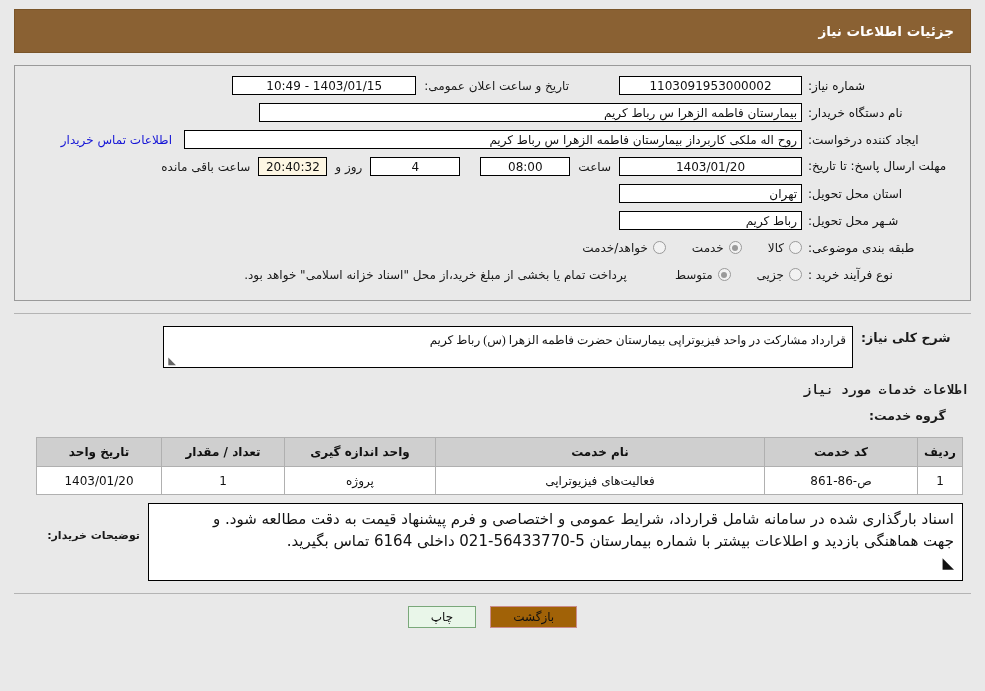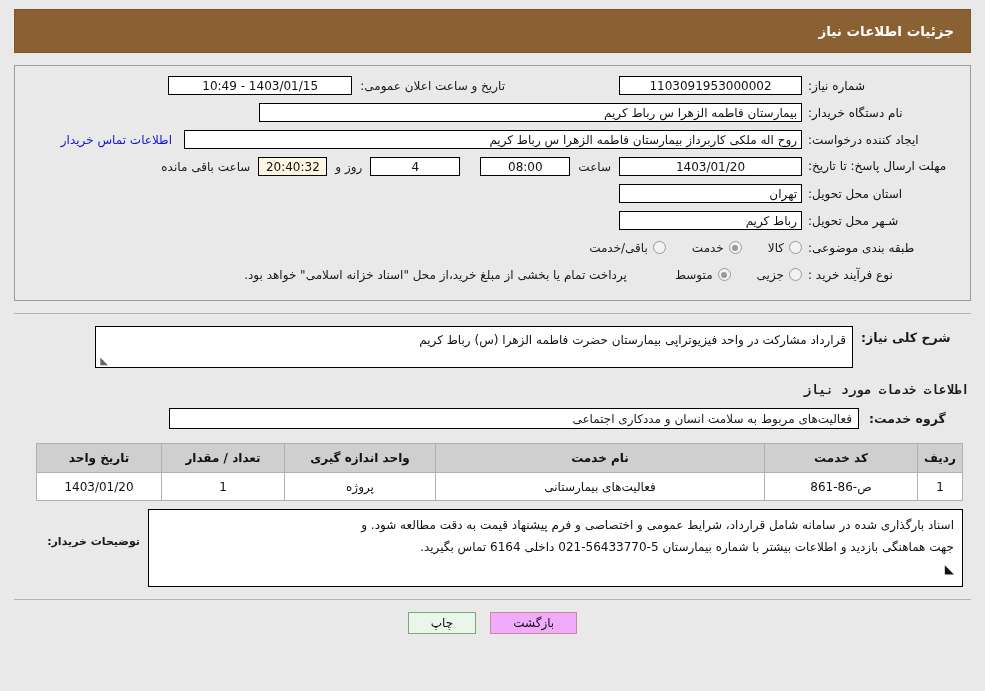--- a/index.html
+++ b/index.html
@@ -264,21 +264,21 @@
     padding-right: 8px;
     padding-top: 26px;
     text-align: right;
   }
   .notes-box {
     background: #ffffff;
     border: 1px solid #000000;
     box-sizing: border-box;
     flex: 1;
     height: 78px;
-    font-size: 12px;
+    font-size: 15px;
     line-height: 22px;
     padding: 4px 8px;
     text-align: right;
     position: relative;
     color: #111;
   }
 
   
   .footer-sep {
     border: 0;
@@ -296,21 +296,21 @@
     font-size: 12px;
     padding: 3px 22px;
     border: 1px solid #7aa87a;
     background: #e9f6e9;
     cursor: pointer;
     color: #111;
     font-family: "DejaVu Sans", "Liberation Sans", sans-serif;
   }
   .btn.back {
     border: 1px solid #c98c8c;
-    background: #f0abfc;
+    background: #a16207;
   }
 </style>
 </head>
 <body>
 
 <div class="watermark">
   <div class="wm-shield"></div>
   <div class="wm-chevron"></div>
   <div class="wm-text">AriaTender.net</div>
 </div>
@@ -320,21 +320,21 @@
   <div class="title-bar">
     <span class="title-text">جزئیات اطلاعات نیاز</span>
   </div>
 
   <div class="panel">
     <div class="panel-inner">
 
       <div class="row">
         <span class="lbl w-right">شماره نیاز:</span>
         <span class="fld" style="width:183px;">1103091953000002</span>
-        <span class="inline-lbl" style="margin-right:106px;">تاریخ و ساعت اعلان عمومی:</span>
+        <span class="inline-lbl" style="margin-right:42px;">تاریخ و ساعت اعلان عمومی:</span>
         <span class="fld" style="width:184px;">1403/01/15 - 10:49</span>
       </div>
 
       <div class="row">
         <span class="lbl w-right">نام دستگاه خریدار:</span>
         <span class="fld rtl-txt" style="width:543px;">بیمارستان فاطمه الزهرا س  رباط کریم</span>
       </div>
 
       <div class="row">
         <span class="lbl w-right">ایجاد کننده درخواست:</span>
@@ -369,21 +369,21 @@
           <span class="radio-item">
             <span class="radio"></span>
             <span class="radio-lbl">کالا</span>
           </span>
           <span class="radio-item">
             <span class="radio on"></span>
             <span class="radio-lbl">خدمت</span>
           </span>
           <span class="radio-item">
             <span class="radio"></span>
-            <span class="radio-lbl">باقی/خدمت</span>
+            <span class="radio-lbl">خواهد/خدمت</span>
           </span>
         </span>
       </div>
 
       <div class="row">
         <span class="lbl w-right">نوع فرآیند خرید :</span>
         <span class="radio-group">
           <span class="radio-item">
             <span class="radio"></span>
             <span class="radio-lbl">جزیی</span>
@@ -398,50 +398,49 @@
 
     </div>
   </div>
 
   <hr class="footer-sep">
 
   <div class="mid">
 
     <div class="bigrow">
       <span class="blbl" style="width:110px;">شرح کلی نیاز:</span>
-      <div class="textarea" style="width:758px; height:42px;">
+      <div class="textarea" style="width:690px; height:42px;font-family:Liberation Serif, serif;">
         <span>قرارداد مشارکت در واحد فیزیوتراپی بیمارستان حضرت فاطمه الزهرا (س) رباط کریم</span>
         <span class="grip">◣</span>
       </div>
     </div>
 
     <div class="section-head">اطلاعات خدمات مورد نیاز</div>
 
     <div class="svc-row">
       <span class="blbl" style="width:102px; text-align:left;">گروه خدمت:</span>
-      <span class="svc-field" style="width:690px;">فعالیت‌های مربوط به سلامت انسان و مددکاری اجتماعی</span>
     </div>
 
     <div class="tbl-wrap">
       <table class="grid">
         <thead>
           <tr>
             <th style="width:42px;">ردیف</th>
             <th style="width:150px;">کد خدمت</th>
             <th>نام خدمت</th>
             <th style="width:148px;">واحد اندازه گیری</th>
             <th style="width:120px;">تعداد / مقدار</th>
             <th style="width:122px;">تاریخ واحد</th>
           </tr>
         </thead>
         <tbody>
           <tr>
             <td>1</td>
             <td>ص-86-861</td>
-            <td>فعالیت‌های بیمارستانی</td>
+            <td>فعالیت‌های فیزیوتراپی</td>
             <td>پروژه</td>
             <td>1</td>
             <td>1403/01/20</td>
           </tr>
         </tbody>
       </table>
     </div>
 
     <div class="notes-row">
       <div class="notes-box">

